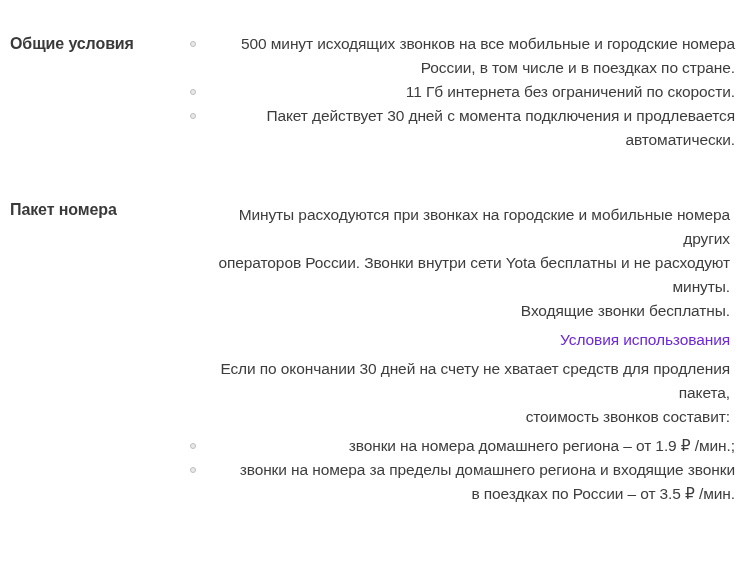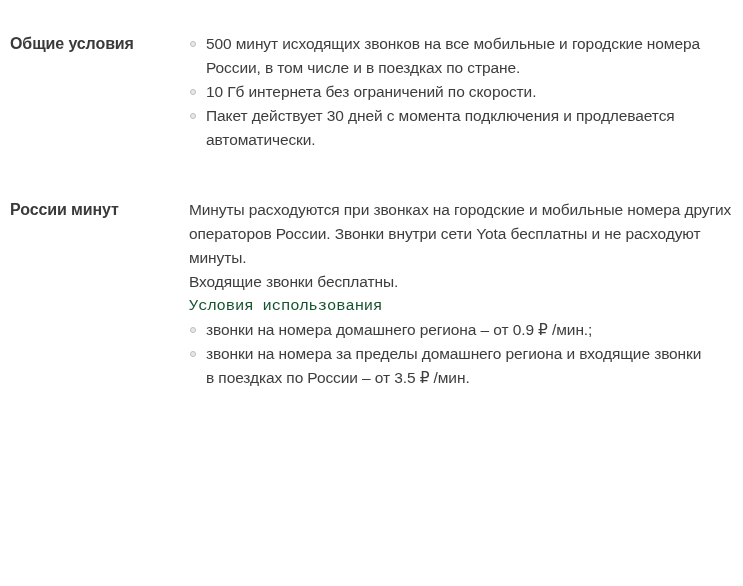--- a/index.html
+++ b/index.html
@@ -41,45 +41,46 @@
     color: #3a3a3a;
   }
   .content-col {
     width: 546px;
     flex: 0 0 546px;
   }
   ul.bullet-list {
     list-style: none;
     margin: 0;
     padding: 0;
+    text-align: right;
   }
   li.bullet-item {
     position: relative;
     padding-left: 17px;
   }
   .dot {
     position: absolute;
     left: 1px;
     top: 9px;
     width: 4px;
     height: 4px;
     border: 1.5px solid #bdbdbd;
     background: #e9e9e9;
     border-radius: 50%;
   }
   .multiline {
     white-space: pre-line;
   }
   p.para {
-    margin: 0;
+    margin: 5px;
+    text-align: right;
   }
   .usage-label {
     margin-top: 22px;
-    color: #14532d;
-    font-family: Liberation Mono, monospace;
+    color: #6d28d9;
   }
   .para-add {
     margin-top: 26px;
   }
   .para-expiry {
     margin-top: 24px;
   }
 </style>
 </head>
 <body>
@@ -92,48 +93,50 @@
     </div>
     <div class="content-col">
       <ul class="bullet-list">
         <li class="bullet-item">
           <span class="dot"></span>
           <span class="multiline">500 минут исходящих звонков на все мобильные и городские номера
 России, в том числе и в поездках по стране.</span>
         </li>
         <li class="bullet-item">
           <span class="dot"></span>
-          <span class="multiline">10 Гб интернета без ограничений по скорости.</span>
+          <span class="multiline">11 Гб интернета без ограничений по скорости.</span>
         </li>
         <li class="bullet-item">
           <span class="dot"></span>
           <span class="multiline">Пакет действует 30 дней с момента подключения и продлевается
 автоматически.</span>
         </li>
       </ul>
     </div>
   </div>
 
   <div class="section">
     <div class="label-col">
-      <h2 class="section-title">России минут</h2>
+      <h2 class="section-title">Пакет номера</h2>
     </div>
     <div class="content-col">
       <p class="para multiline">Минуты расходуются при звонках на городские и мобильные номера других
 операторов России. Звонки внутри сети Yota бесплатны и не расходуют минуты.
 Входящие звонки бесплатны.</p>
 
       <p class="para usage-label">Условия использования</p>
 
 
+      <p class="para para-expiry multiline">Если по окончании 30 дней на счету не хватает средств для продления пакета,
+стоимость звонков составит:</p>
 
       <ul class="bullet-list">
         <li class="bullet-item">
           <span class="dot"></span>
-          <span class="multiline">звонки на номера домашнего региона – от 0.9 ₽ /мин.;</span>
+          <span class="multiline">звонки на номера домашнего региона – от 1.9 ₽ /мин.;</span>
         </li>
         <li class="bullet-item">
           <span class="dot"></span>
           <span class="multiline">звонки на номера за пределы домашнего региона и входящие звонки
 в поездках по России – от 3.5 ₽ /мин.</span>
         </li>
       </ul>
     </div>
   </div>
 

